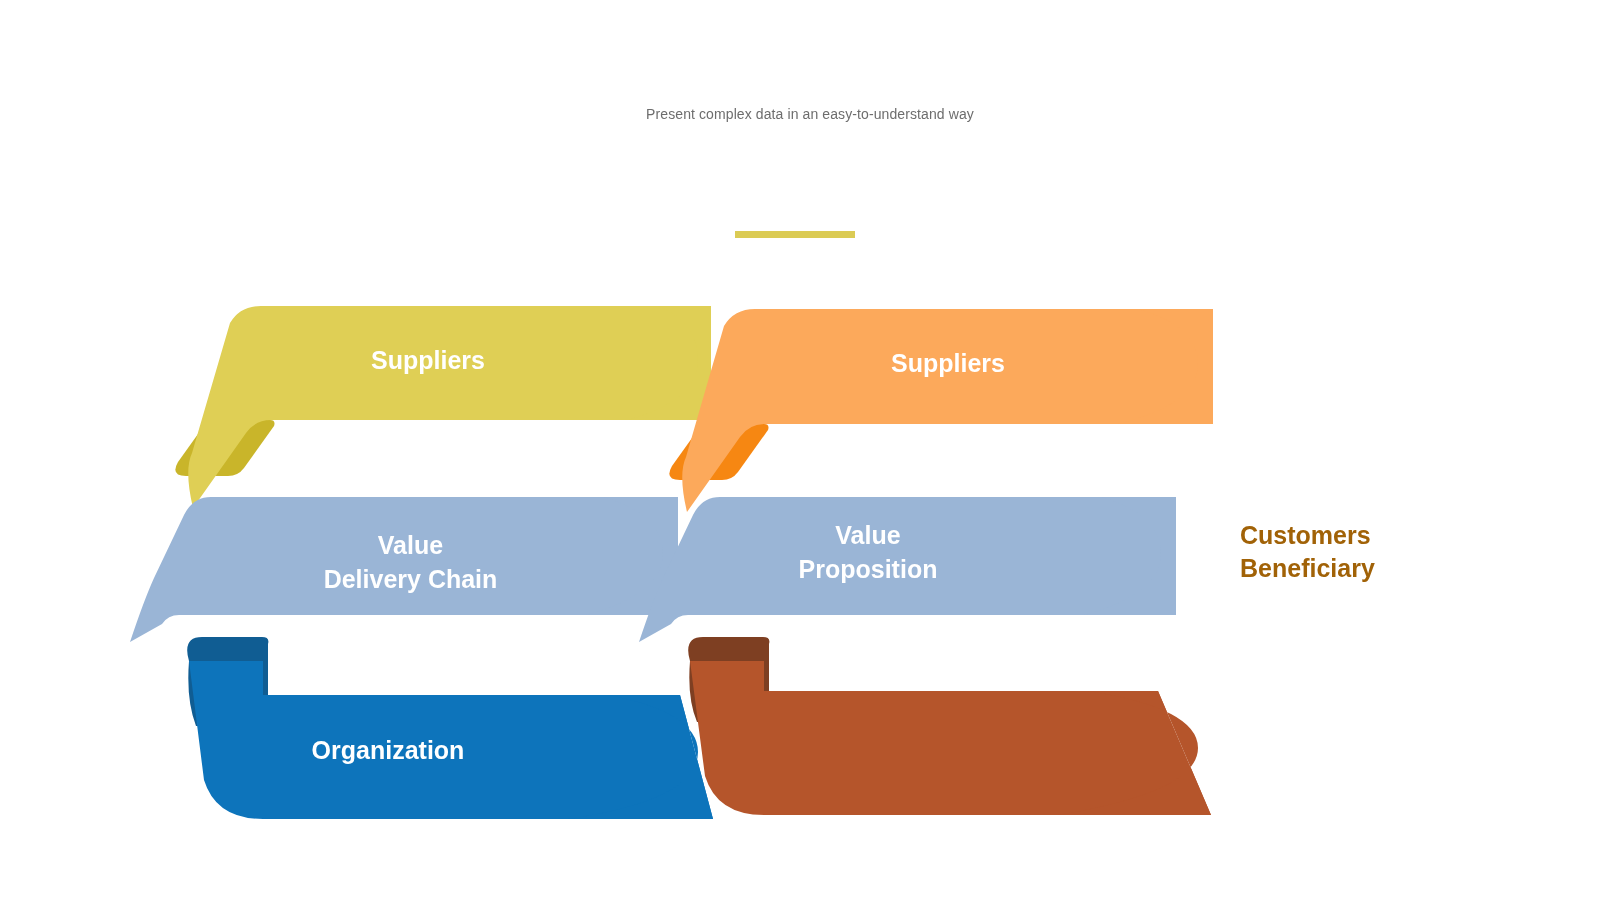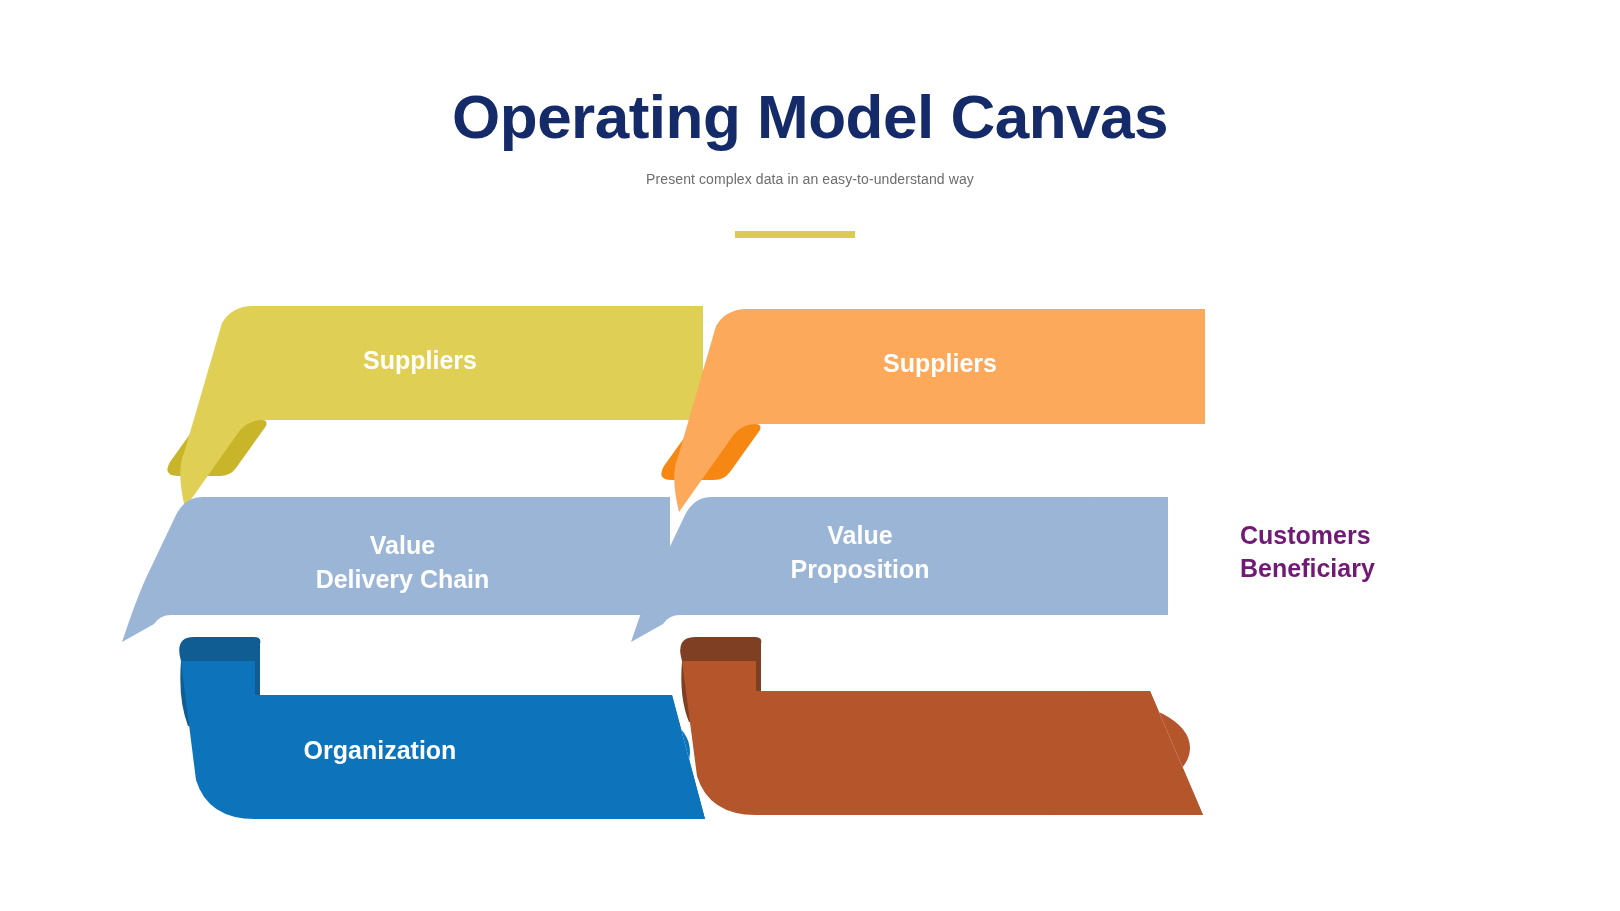--- a/index.html
+++ b/index.html
@@ -48,21 +48,21 @@
     left: 735px;
     top: 231px;
     width: 120px;
     height: 7px;
     background: #dbcb54;
   }
 
   
   .stage {
     position: absolute;
-    left: 0;
+    left: 8px;
     top: 0;
     width: 1388px;
     height: 911px;
   }
   .stage svg {
     position: absolute;
     left: 0;
     top: 0;
     width: 1620px;
     height: 911px;
@@ -85,35 +85,34 @@
   .lbl-vp          { left: 700px; top: 518px; width: 320px; text-align: center; }
   .lbl-org         { left: 235px; top: 733px; width: 290px; }
   .lbl-info        { left: 755px; top: 727px; width: 290px; }
 
   
   .side-label {
     position: absolute;
     left: 1240px;
     top: 519px;
     width: 210px;
-    color: #701a75;
+    color: #a16207;
     font-weight: bold;
     font-size: 25px;
     line-height: 1.3;
     white-space: pre-line;
     text-align: left;
   }
 </style>
 </head>
 <body>
 
 <div id="canvas">
 
   <div class="header">
-    <h1 class="title">Operating Model Canvas</h1>
     <p class="subtitle">Present complex data in an easy-to-understand way</p>
   </div>
   <div class="divider"></div>
 
   <div class="stage">
     <svg viewBox="0 0 1620 911" xmlns="http://www.w3.org/2000/svg">
 
       <g>
 
         <path fill="#c9b52a" d="M 200 420 L 262 420 Q 268 420 266 426 L 236 468 Q 230 476 220 476 L 178 476 Q 162 476 170 462 Z"></path>

